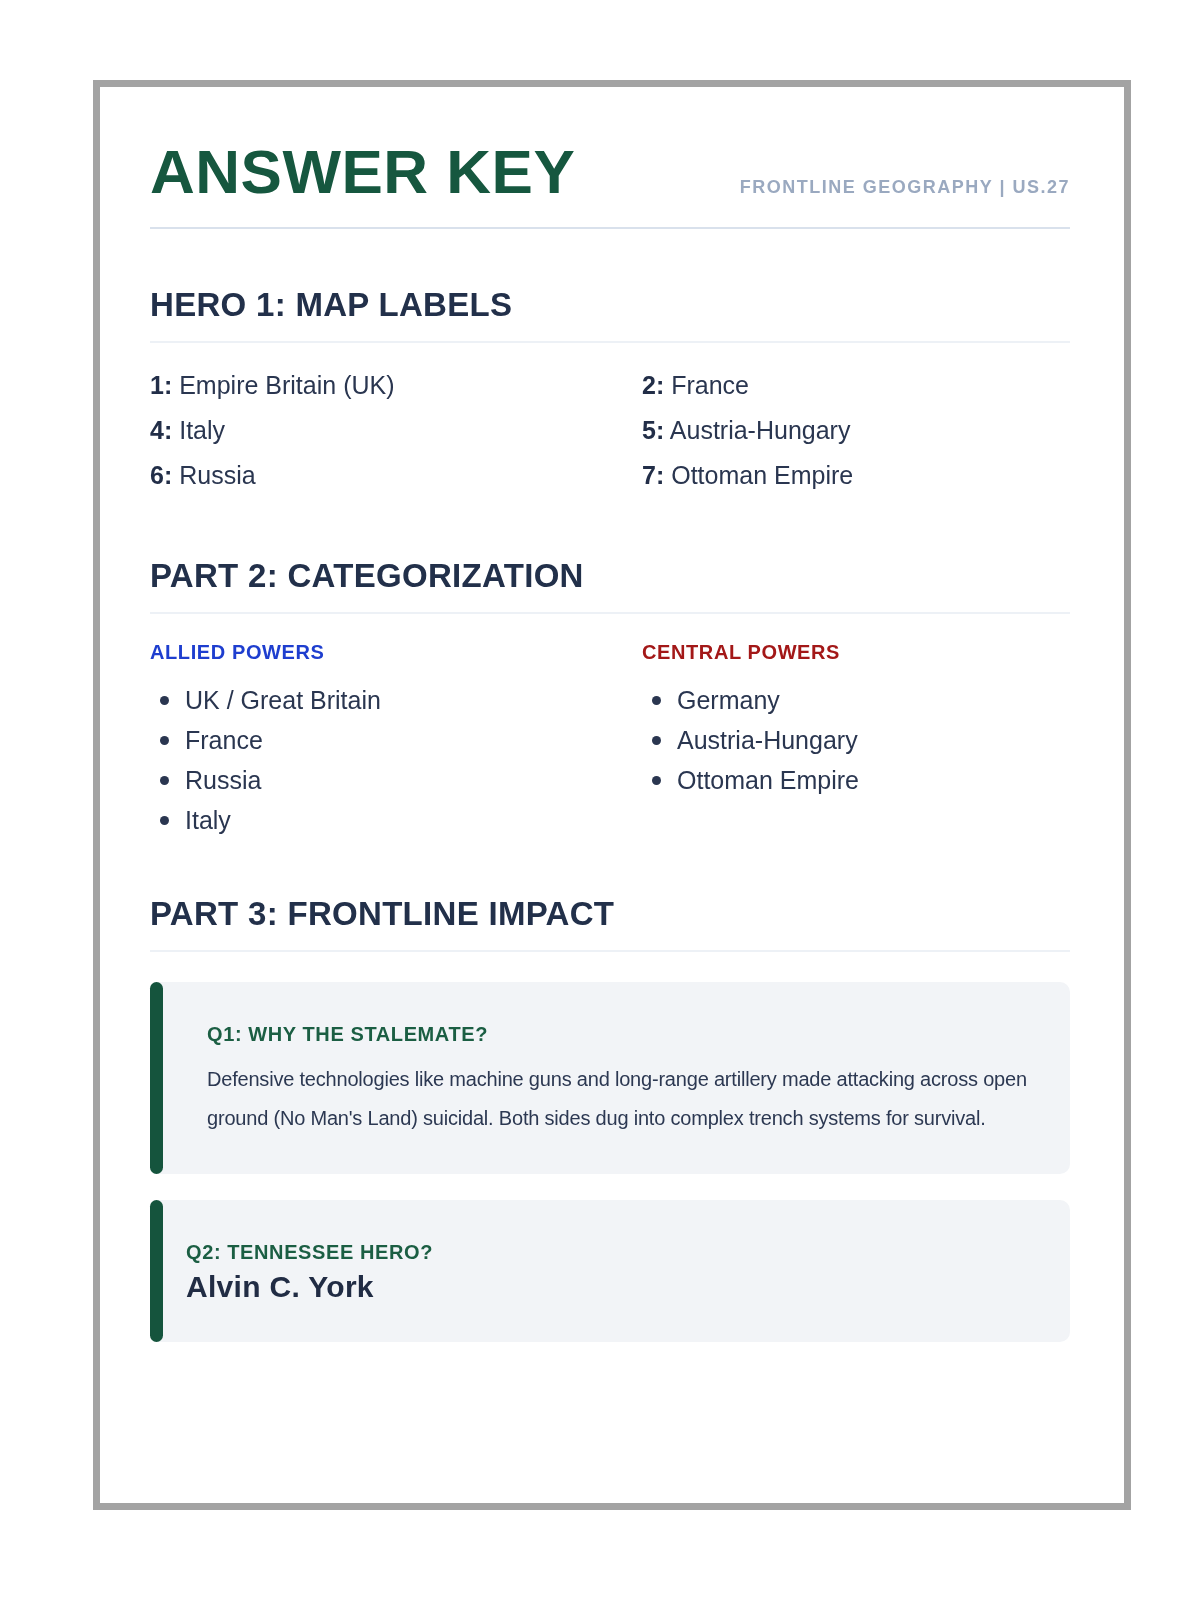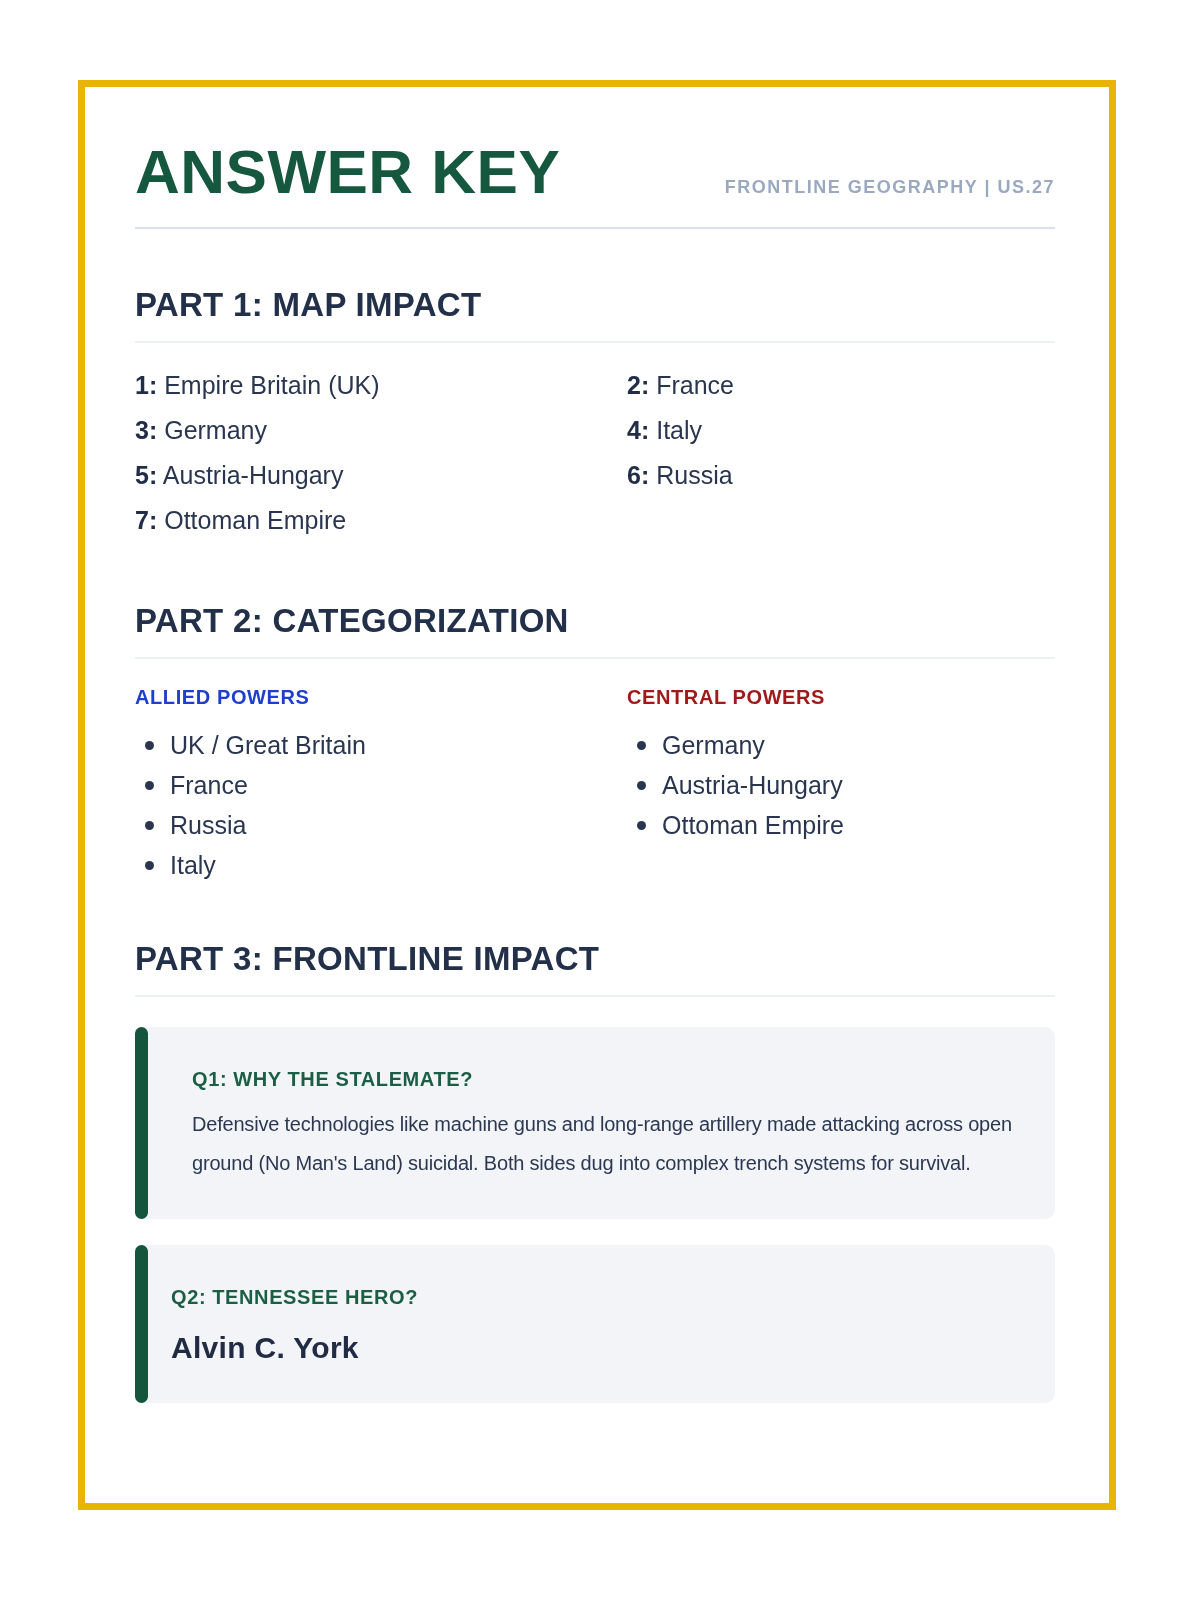--- a/index.html
+++ b/index.html
@@ -3,23 +3,23 @@
 <meta charset="utf-8">
 <style>
   html,body { margin:0; padding:0; }
   body {
     width:1200px; height:1600px; background:#ffffff;
     font-family:"Liberation Sans","DejaVu Sans",sans-serif;
     position:relative; overflow:hidden;
     -webkit-font-smoothing:antialiased;
   }
   .frame {
-    position:absolute; left:78px; top:80px;
+    position:absolute; left:93px; top:80px;
     width:1024px; height:1416px;
-    border:7px solid #eab308; background:#ffffff;
+    border:7px solid #a3a3a3; background:#ffffff;
   }
   .content { padding:50px 0 0 50px; width:920px; }
 
   
   .header-row { display:flex; justify-content:space-between; align-items:baseline; }
   .doc-title {
     margin:0; font-size:62px; line-height:70px; font-weight:700;
     color:#16573f; letter-spacing:.5px;
   }
   .doc-subtitle {
@@ -68,53 +68,49 @@
   }
   .q-label {
     font-size:20px; font-weight:700; color:#1b5e43;
     letter-spacing:.6px; line-height:24px;
   }
   .q-answer {
     margin-top:14px; font-size:20px; line-height:39px; color:#2c3852;
     letter-spacing:-.2px;
   }
   .q-answer.strong {
-    margin-top:20px; font-size:30px; line-height:38px; font-weight:700;
+    margin-top:4px; font-size:30px; line-height:38px; font-weight:700;
     color:#212c44; letter-spacing:.3px;
   }
 </style>
 </head>
 <body>
 
 <div class="frame">
   <div class="content">
 
     <div class="header-row">
       <h1 class="doc-title">ANSWER KEY</h1>
       <div class="doc-subtitle">FRONTLINE GEOGRAPHY | US.27</div>
     </div>
     <div class="header-divider"></div>
 
-    <h2 class="section-heading mt-p1">PART 1: MAP IMPACT</h2>
+    <h2 class="section-heading mt-p1">HERO 1: MAP LABELS</h2>
     <div class="sub-divider"></div>
     <div class="map-grid">
   <div class="map-item">
     <span class="num">1:</span>
     <span class="val">Empire Britain (UK)</span>
   </div>
 
   <div class="map-item">
     <span class="num">2:</span>
     <span class="val">France</span>
   </div>
 
-  <div class="map-item">
-    <span class="num">3:</span>
-    <span class="val">Germany</span>
-  </div>
 
   <div class="map-item">
     <span class="num">4:</span>
     <span class="val">Italy</span>
   </div>
 
   <div class="map-item">
     <span class="num">5:</span>
     <span class="val">Austria-Hungary</span>
   </div>

